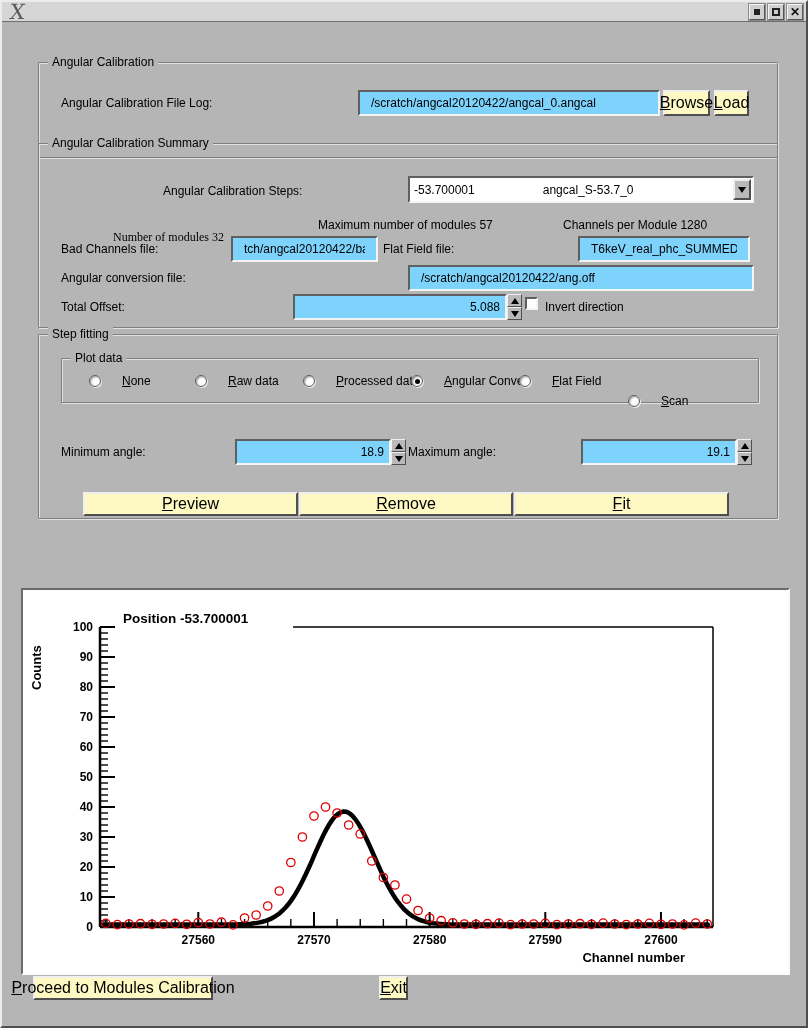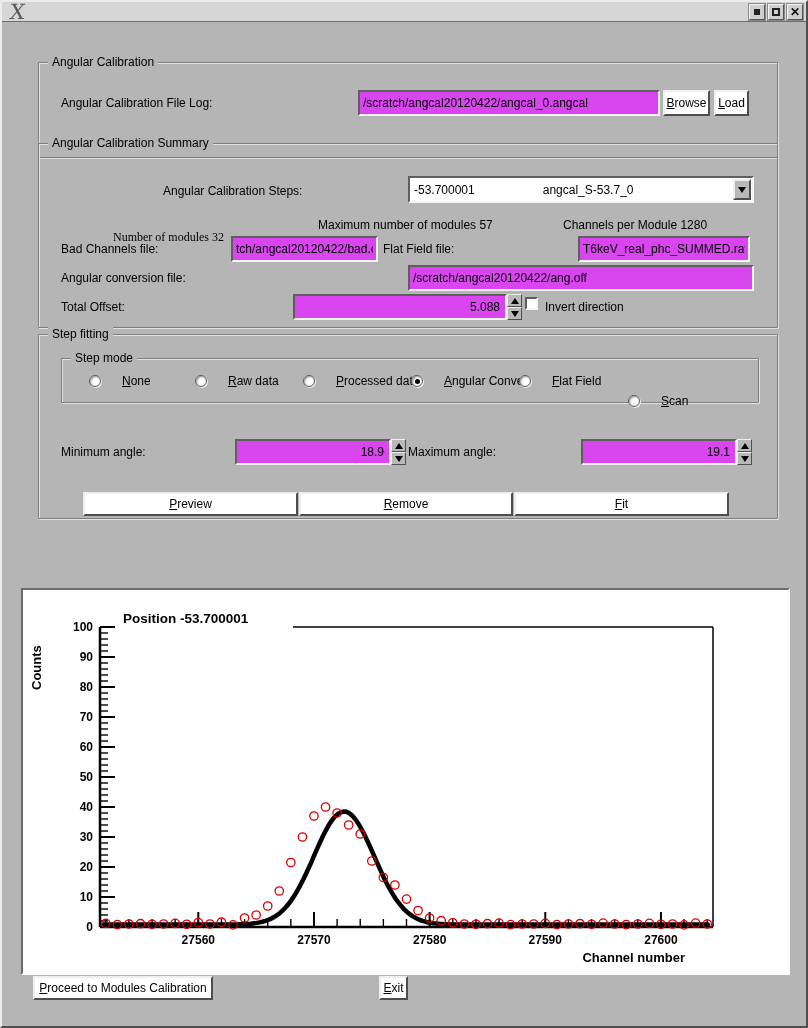--- a/index.html
+++ b/index.html
@@ -18,28 +18,28 @@
   .glyph-sq{width:8px;height:8px;border:2px solid #222;}
   .glyph-x{font-size:12px;font-weight:bold;color:#111;line-height:1;}
   .content{position:absolute;left:0;top:21px;width:804px;height:1003px;background:#b5b5b5;}
 
   .groupbox{position:absolute;border:1px solid #7e7e7e;border-radius:1px;
     box-shadow:inset 1px 1px 0 #e2e2e2, 1px 1px 0 #e2e2e2;}
   .legend{position:absolute;top:-8px;left:9px;background:#b5b5b5;padding:0 4px;
     font-size:12px;color:#000;}
 
   .lbl{position:absolute;font-size:12px;color:#000;white-space:nowrap;}
-  .field{position:absolute;background:#d946ef;border:2px solid;
-    border-color:#5f5f5f #f4f4f4 #f4f4f4 #5f5f5f;font-size:12px;padding:0 3px;
+  .field{position:absolute;background:#7dd3fc;border:2px solid;
+    border-color:#5f5f5f #f4f4f4 #f4f4f4 #5f5f5f;font-size:12px;padding:0 11px;
     color:#000;outline:none;}
   input.field{height:26px;}
   .num{text-align:right;padding-right:5px;}
 
-  .btn{position:absolute;background:#ffffff;border:2px solid;
-    border-color:#efefef #4e4e4e #4e4e4e #efefef;font-size:12px;color:#000;
+  .btn{position:absolute;background:#fef9c3;border:2px solid;
+    border-color:#efefef #4e4e4e #4e4e4e #efefef;font-size:16px;color:#000;
     display:flex;align-items:center;justify-content:center;white-space:nowrap;
     cursor:default;}
   .btn.disabled{color:#8b8b8b;text-shadow:1px 1px 0 #e3e3e3;}
 
   .combo{position:absolute;background:#fff;border:2px solid;
     border-color:#5f5f5f #f4f4f4 #f4f4f4 #5f5f5f;display:flex;align-items:center;
     font-size:12px;}
   .combo .pos{margin-left:4px;}
   .combo .name{margin-left:42px;}
   .combo-arrow{position:absolute;right:1px;top:1px;bottom:1px;width:18px;
@@ -140,21 +140,21 @@
           </div>
       </div>
       <div class="checkbox" style="left:486px;top:153px;"></div>
       <div class="lbl" style="left:506px;top:156px;">Invert direction</div>
     </div>
 
     <div class="groupbox" style="left:36px;top:311px;width:740px;height:185px;">
       <div class="legend">Step fitting</div>
 
       <div class="groupbox" style="left:22px;top:23px;width:698px;height:45px;">
-        <div class="legend">Step mode</div>
+        <div class="legend">Plot data</div>
         <div class="radio-item" style="left:27px;top:15px;">
           <span class="radio"></span>
           <span class="rlabel"><u>N</u>one</span>
         </div>
         <div class="radio-item" style="left:133px;top:15px;">
           <span class="radio"></span>
           <span class="rlabel"><u>R</u>aw data</span>
         </div>
         <div class="radio-item" style="left:241px;top:15px;">
           <span class="radio"></span>

